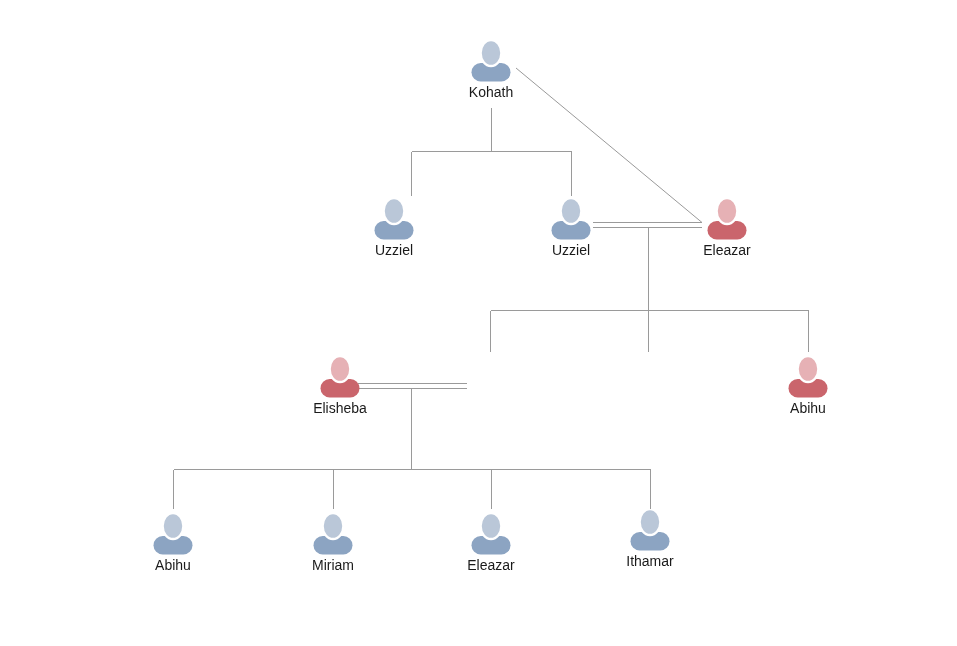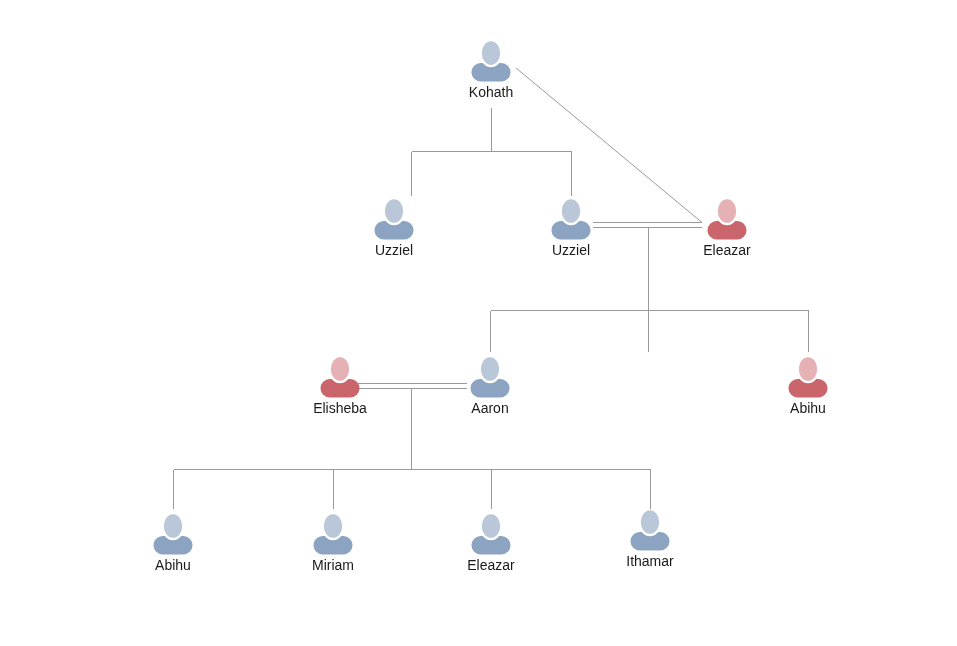--- a/index.html
+++ b/index.html
@@ -113,27 +113,20 @@
   </div>
 
   <div class="node female" style="left:340px; top:356px;">
     <svg class="icon" viewBox="0 0 40 42">
       <rect class="body" x="0.5" y="23" width="39" height="18.5" rx="9.2"></rect>
       <ellipse class="head" cx="20" cy="13" rx="10.4" ry="13"></ellipse>
     </svg>
     <div class="label">Elisheba</div>
   </div>
 
-  <div class="node male" style="left:490px; top:356px;">
-    <svg class="icon" viewBox="0 0 40 42">
-      <rect class="body" x="0.5" y="23" width="39" height="18.5" rx="9.2"></rect>
-      <ellipse class="head" cx="20" cy="13" rx="10.4" ry="13"></ellipse>
-    </svg>
-    <div class="label">Aaron</div>
-  </div>
 
 
   <div class="node female" style="left:808px; top:356px;">
     <svg class="icon" viewBox="0 0 40 42">
       <rect class="body" x="0.5" y="23" width="39" height="18.5" rx="9.2"></rect>
       <ellipse class="head" cx="20" cy="13" rx="10.4" ry="13"></ellipse>
     </svg>
     <div class="label">Abihu</div>
   </div>
 

